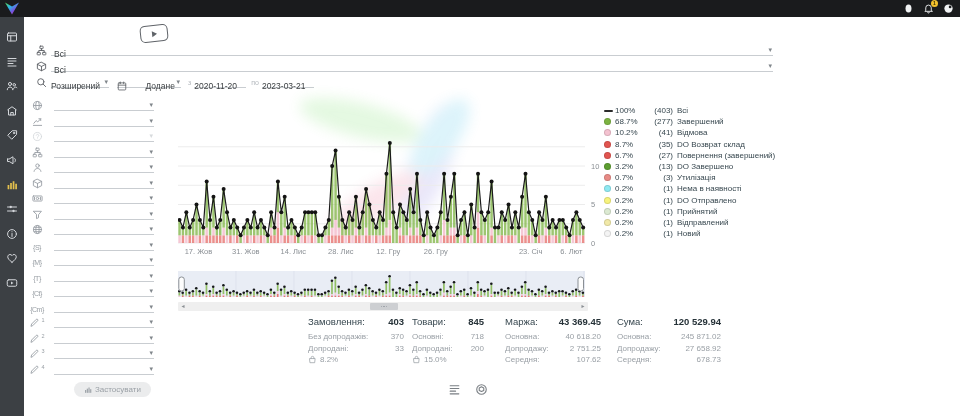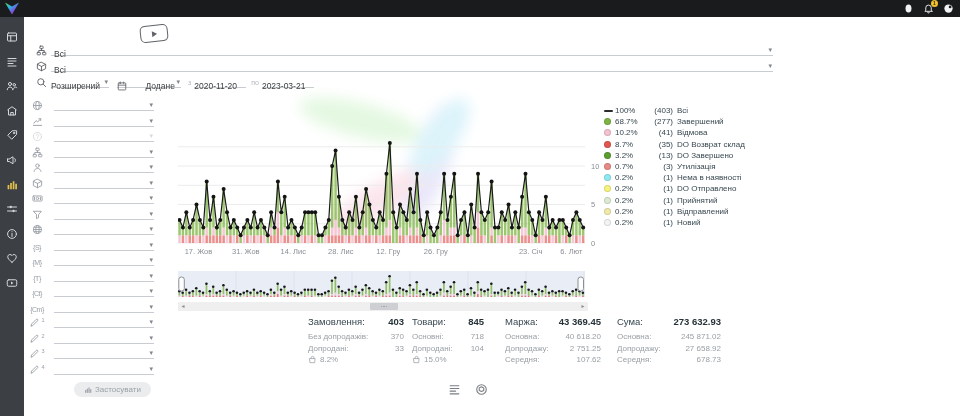--- a/index.html
+++ b/index.html
@@ -844,20 +844,26 @@
         <span class="lg-cnt">(41)</span>
         <span>Відмова</span>
       </div>
       <div class="lg-row">
         <span class="lg-swatch" style="background: rgb(226, 85, 80);"></span>
         <span class="lg-pct">8.7%</span>
         <span class="lg-cnt">(35)</span>
         <span>DO Возврат склад</span>
       </div>
       <div class="lg-row">
+        <span class="lg-swatch" style="background: rgb(226, 85, 80);"></span>
+        <span class="lg-pct">6.7%</span>
+        <span class="lg-cnt">(27)</span>
+        <span>Повернення (завершений)</span>
+      </div>
+      <div class="lg-row">
         <span class="lg-swatch" style="background: rgb(93, 158, 49);"></span>
         <span class="lg-pct">3.2%</span>
         <span class="lg-cnt">(13)</span>
         <span>DO Завершено</span>
       </div>
       <div class="lg-row">
         <span class="lg-swatch" style="background: rgb(232, 139, 134);"></span>
         <span class="lg-pct">0.7%</span>
         <span class="lg-cnt">(3)</span>
         <span>Утилізація</span>
@@ -1308,21 +1314,21 @@
         <div class="stat-main">
           <span>Товари:</span>
           <span class="v">845</span>
         </div>
         <div class="stat-sub">
           <span>Основні:</span>
           <span>718</span>
         </div>
         <div class="stat-sub">
           <span>Допродані:</span>
-          <span>104</span>
+          <span>200</span>
         </div>
         <div class="stat-badge">
           <span>
             <svg width="9" height="9" viewBox="0 0 24 24" fill="none" stroke="currentColor" stroke-width="2" stroke-linecap="round" stroke-linejoin="round">
               <path d="M8.2 9.5V7.4a3.8 3.8 0 0 1 7.6 0v2.1"></path>
               <path d="M5 9.5h14l-1.2 11H6.2z"></path>
             </svg>
           </span>
           <span>15.0%</span>
         </div>
@@ -1341,21 +1347,21 @@
           <span>2 751.25</span>
         </div>
         <div class="stat-sub">
           <span>Середня:</span>
           <span>107.62</span>
         </div>
       </div>
       <div class="stat-col" style="left: 617px; width: 104px;">
         <div class="stat-main">
           <span>Сума:</span>
-          <span class="v">273 632.93</span>
+          <span class="v">120 529.94</span>
         </div>
         <div class="stat-sub">
           <span>Основна:</span>
           <span>245 871.02</span>
         </div>
         <div class="stat-sub">
           <span>Допродажу:</span>
           <span>27 658.92</span>
         </div>
         <div class="stat-sub">

